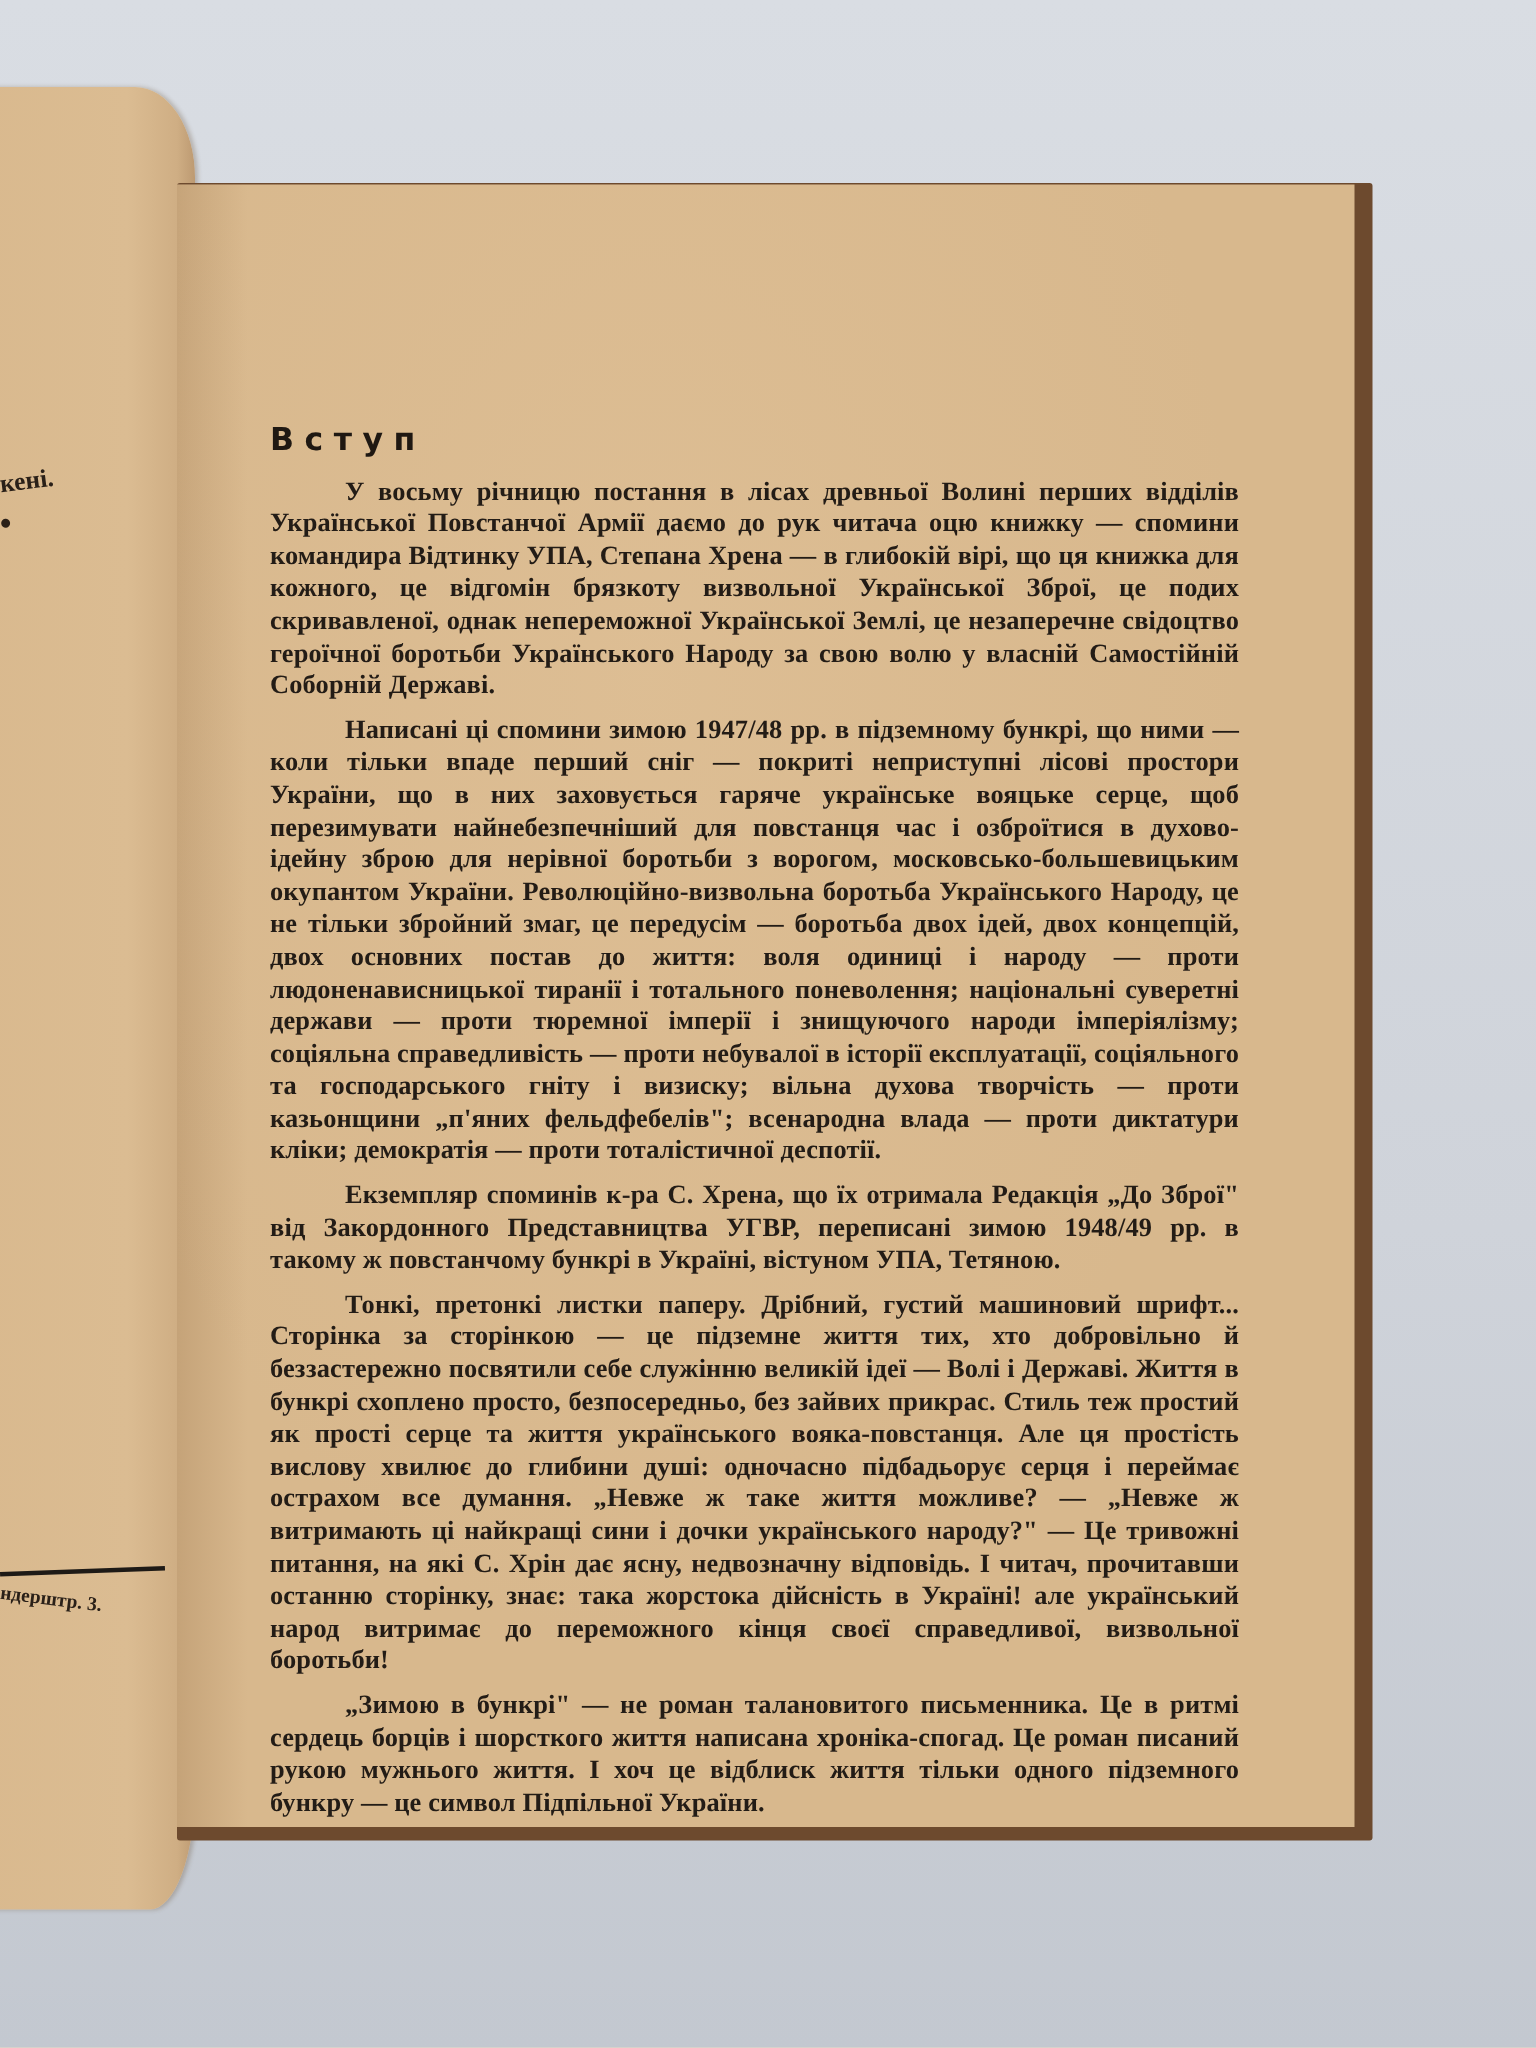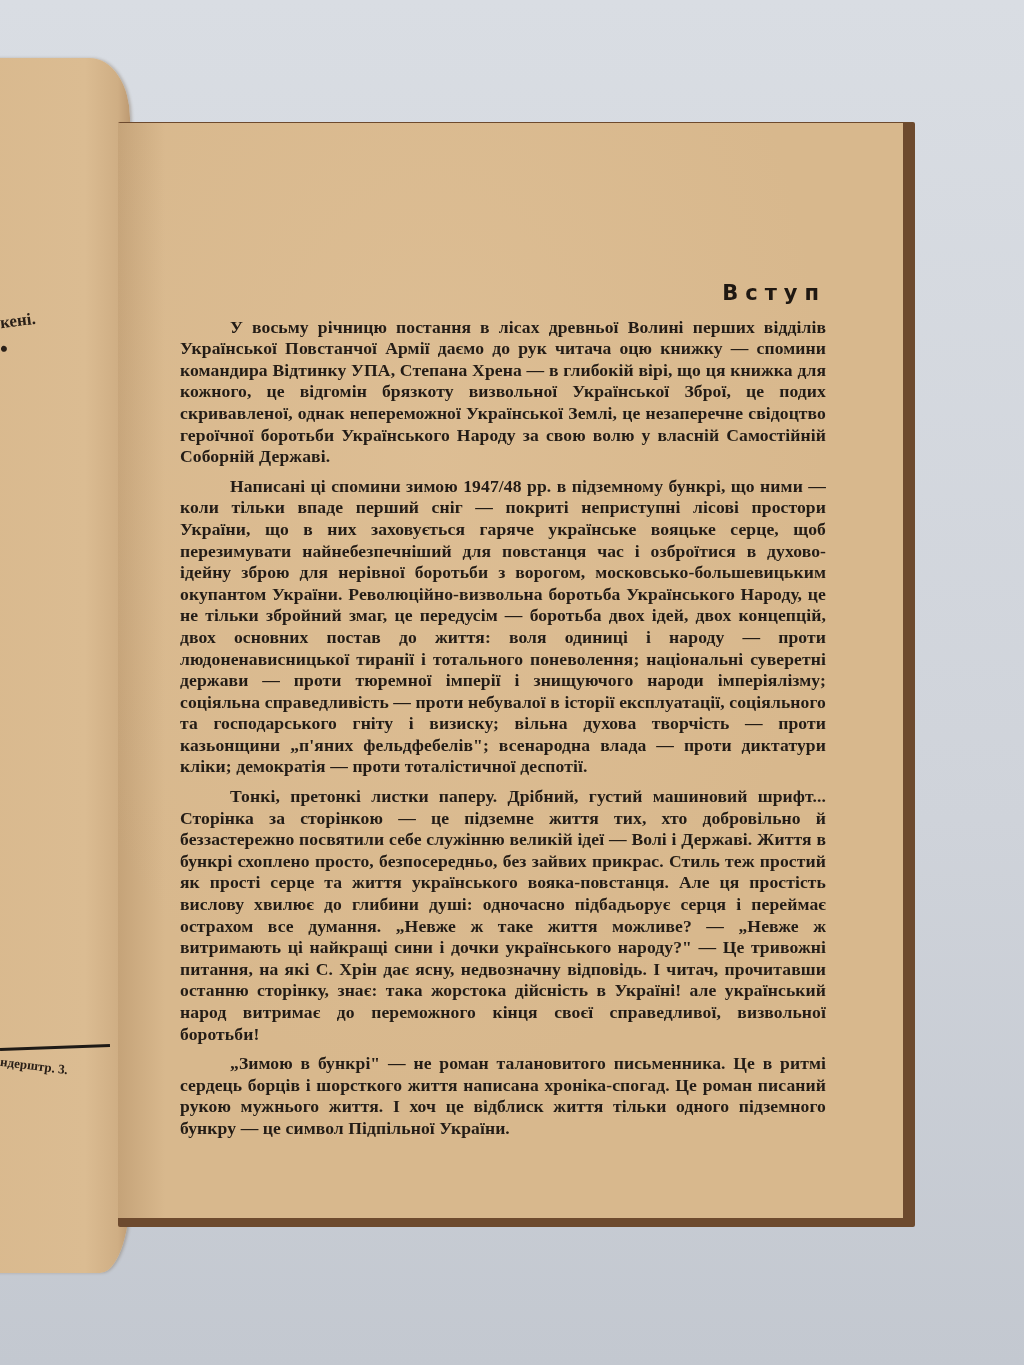--- a/index.html
+++ b/index.html
@@ -75,21 +75,21 @@
       width: 646px;
       color: #231c16;
       font-family: "Liberation Serif", serif;
       font-size: 17.6px;
       line-height: 21.6px;
       text-align: justify;
       font-weight: bold;
       letter-spacing: 0.1px;
     }
     .title {
-      text-align: right;
+      text-align: left;
       font-family: "DejaVu Sans", sans-serif;
       font-weight: bold;
       font-size: 21px;
       letter-spacing: 7px;
       margin: 0 0 12px 0;
       color: #1f1812;
     }
     .para {
       margin: 0 0 8px 0;
       text-indent: 50px;
@@ -106,16 +106,17 @@
   <span class="frag frag3">ндерштр. 3.</span>
 </div>
 
 <div class="page-edge"></div>
 
 <div class="main-page">
   <div class="content">
     <h1 class="title">Вступ</h1>
     <p class="para">У восьму річницю постання в лісах древньої Волині перших відділів Української Повстанчої Армії даємо до рук читача оцю книжку — спомини командира Відтинку УПА, Степана Хрена — в глибокій вірі, що ця книжка для кожного, це відгомін брязкоту визвольної Української Зброї, це подих скривавленої, однак непереможної Української Землі, це незаперечне свідоцтво героїчної боротьби Українського Народу за свою волю у власній Самостійній Соборній Державі.</p>
     <p class="para">Написані ці спомини зимою 1947/48 рр. в підземному бункрі, що ними — коли тільки впаде перший сніг — покриті неприступні лісові простори України, що в них заховується гаряче українське вояцьке серце, щоб перезимувати найнебезпечніший для повстанця час і озброїтися в духово-ідейну зброю для нерівної боротьби з ворогом, московсько-большевицьким окупантом України. Революційно-визвольна боротьба Українського Народу, це не тільки збройний змаг, це передусім — боротьба двох ідей, двох концепцій, двох основних постав до життя: воля одиниці і народу — проти людоненависницької тиранії і тотального поневолення; національні суверетні держави — проти тюремної імперії і знищуючого народи імперіялізму; соціяльна справедливість — проти небувалої в історії експлуатації, соціяльного та господарського гніту і визиску; вільна духова творчість — проти казьонщини „п'яних фельдфебелів"; всенародна влада — проти диктатури кліки; демократія — проти тоталістичної деспотії.</p>
+    <p class="para">Екземпляр споминів к-ра С. Хрена, що їх отримала Редакція „До Зброї" від Закордонного Представництва УГВР, переписані зимою 1948/49 рр. в такому ж повстанчому бункрі в Україні, вістуном УПА, Тетяною.</p>
     <p class="para">Тонкі, претонкі листки паперу. Дрібний, густий машиновий шрифт... Сторінка за сторінкою — це підземне життя тих, хто добровільно й беззастережно посвятили себе служінню великій ідеї — Волі і Державі. Життя в бункрі схоплено просто, безпосередньо, без зайвих прикрас. Стиль теж простий як прості серце та життя українського вояка-повстанця. Але ця простість вислову хвилює до глибини душі: одночасно підбадьорує серця і переймає острахом все думання. „Невже ж таке життя можливе? — „Невже ж витримають ці найкращі сини і дочки українського народу?" — Це тривожні питання, на які С. Хрін дає ясну, недвозначну відповідь. І читач, прочитавши останню сторінку, знає: така жорстока дійсність в Україні! але український народ витримає до переможного кінця своєї справедливої, визвольної боротьби!</p>
     <p class="para">„Зимою в бункрі" — не роман талановитого письменника. Це в ритмі сердець борців і шорсткого життя написана хроніка-спогад. Це роман писаний рукою мужнього життя. І хоч це відблиск життя тільки одного підземного бункру — це символ Підпільної України.</p>
   </div>
 </div>
 
 </body></html>

